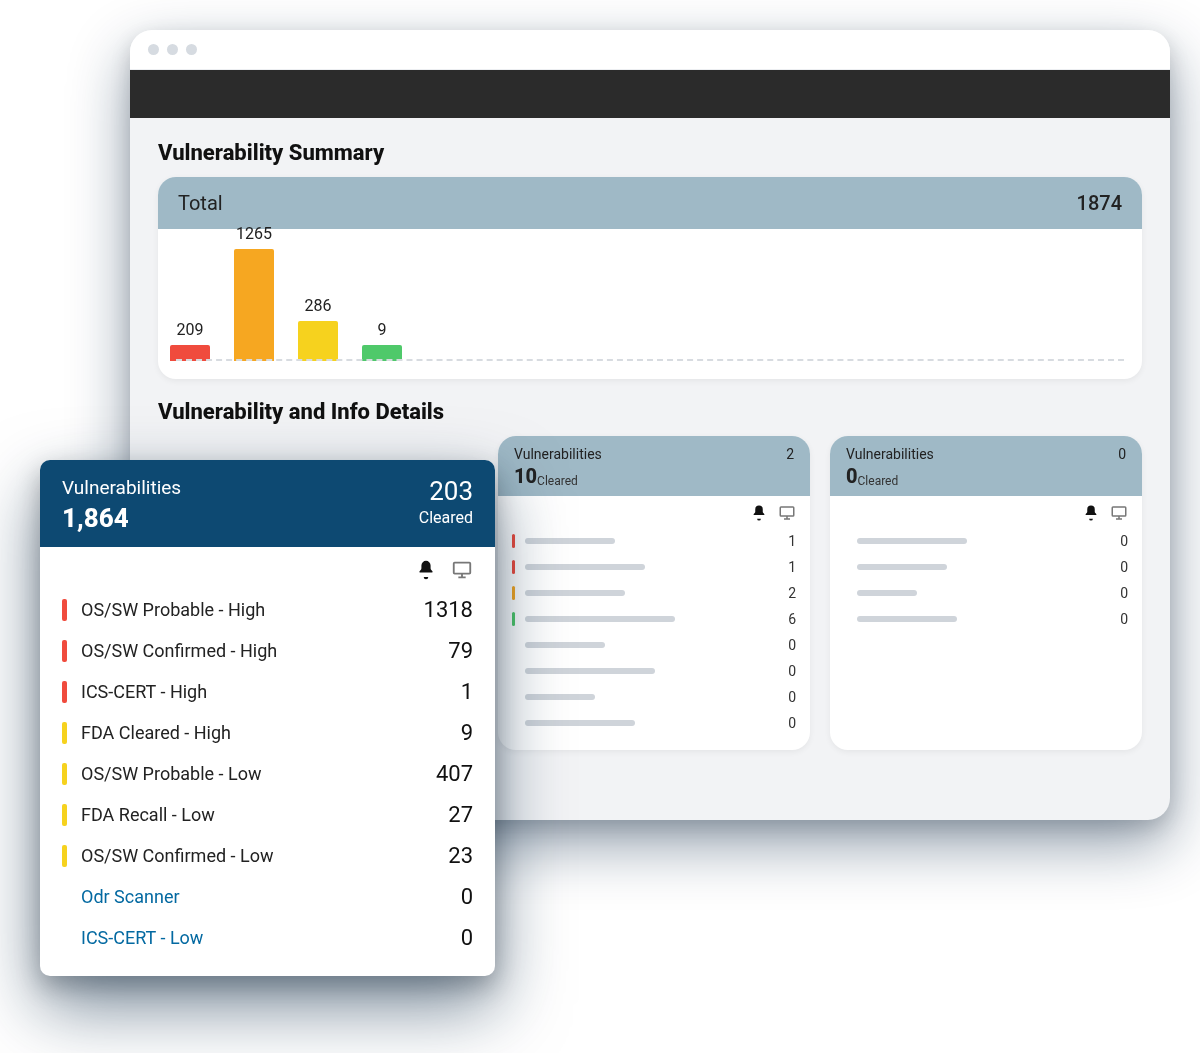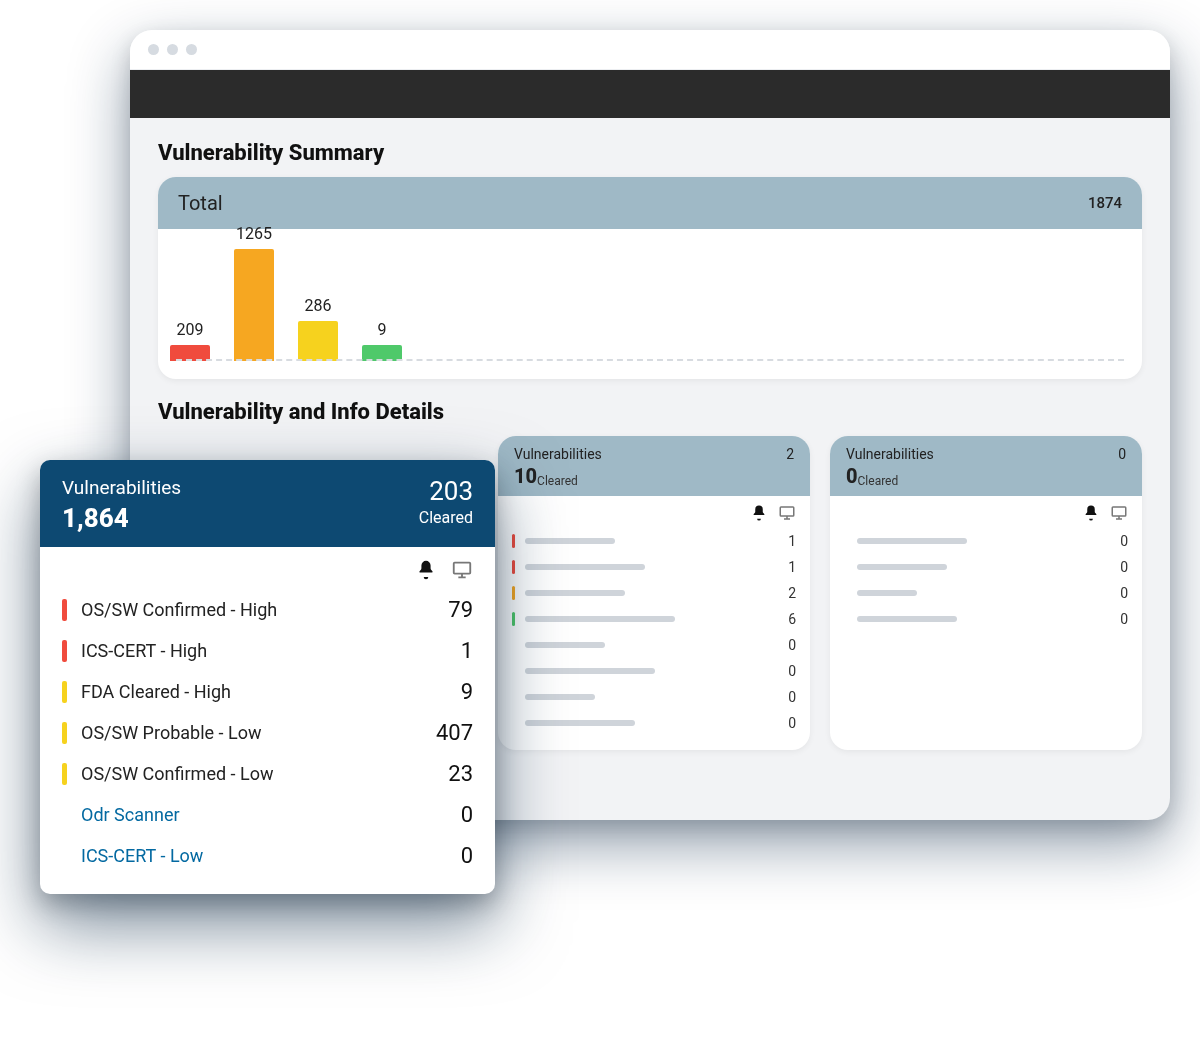--- a/index.html
+++ b/index.html
@@ -24,21 +24,21 @@
   h2.sect{font-size:22px;font-weight:800;margin:0 0 12px 0;color:#111;}
 
   .card{
     background:#fff;border-radius:18px;overflow:hidden;
     box-shadow:0 2px 6px rgba(0,0,0,.06);
   }
   .card-head{
     background:#9fb9c6;display:flex;justify-content:space-between;align-items:center;
     padding:14px 20px;color:#222;font-size:20px;
   }
-  .card-head .hv{font-size:15px;font-weight:500;}
+  .card-head .hv{font-size:20px;font-weight:500;}
 
   
   .chart{display:flex;align-items:flex-end;gap:44px;height:150px;padding:14px 22px 18px 22px;position:relative;}
   .baseline{position:absolute;left:18px;right:18px;bottom:18px;border-top:2px dashed #d7dbe0;}
   .bar{width:20px;display:flex;flex-direction:column;align-items:center;}
   .bar .lbl{font-size:16px;color:#222;margin-bottom:6px;}
   .bar .rect{width:40px;border-radius:2px 2px 0 0;}
 
   
   .mini-head{
@@ -271,40 +271,50 @@
       <span>
         <svg class="icon" viewBox="0 0 24 24" fill="none" stroke="#777" stroke-width="2">
             <rect x="3" y="4" width="18" height="12" rx="1"></rect>
             <path d="M8 20h8M12 16v4"></path>
           </svg>
       </span>
     </div>
     <div class="float-body" id="float-body">
         <div class="frow">
           <div class="fbar" style="background:#f04b3d"></div>
+          <div class="flabel">OS/SW Probable - High</div>
+          <div class="fval">1318</div>
+        </div>
+        <div class="frow">
+          <div class="fbar" style="background:#f04b3d"></div>
           <div class="flabel">OS/SW Confirmed  - High</div>
           <div class="fval">79</div>
         </div>
         <div class="frow">
           <div class="fbar" style="background:#f04b3d"></div>
           <div class="flabel">ICS-CERT - High</div>
           <div class="fval">1</div>
         </div>
         <div class="frow">
           <div class="fbar" style="background:#f6d21e"></div>
           <div class="flabel">FDA Cleared - High</div>
           <div class="fval">9</div>
         </div>
         <div class="frow">
           <div class="fbar" style="background:#f6d21e"></div>
           <div class="flabel">OS/SW Probable - Low</div>
           <div class="fval">407</div>
         </div>
         <div class="frow">
           <div class="fbar" style="background:#f6d21e"></div>
+          <div class="flabel">FDA Recall - Low</div>
+          <div class="fval">27</div>
+        </div>
+        <div class="frow">
+          <div class="fbar" style="background:#f6d21e"></div>
           <div class="flabel">OS/SW Confirmed  - Low</div>
           <div class="fval">23</div>
         </div>
         <div class="frow">
           <div class="fbar" style="background:transparent"></div>
           <div class="flabel muted">Odr Scanner</div>
           <div class="fval">0</div>
         </div>
         <div class="frow">
           <div class="fbar" style="background:transparent"></div>

